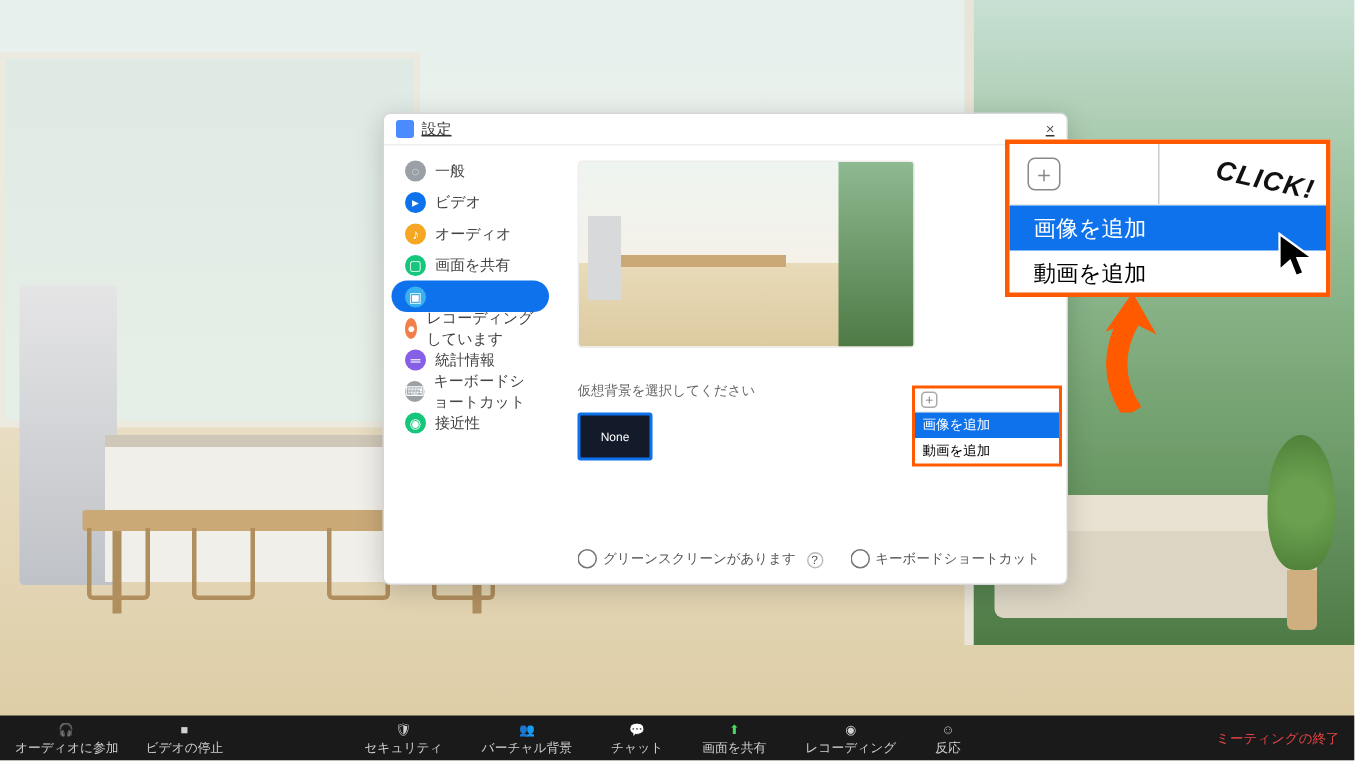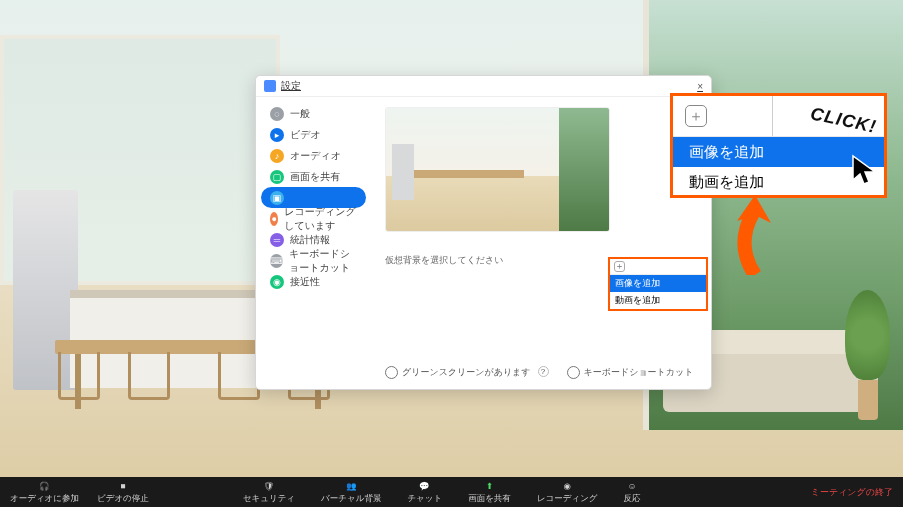--- a/index.html
+++ b/index.html
@@ -63,21 +63,21 @@
   .content{flex:1;padding:10px 14px 0 14px;display:flex;flex-direction:column;}
   .preview{width:225px;height:125px;border-radius:3px;overflow:hidden;background:#fff;border:1px solid #eee;align-self:flex-start;position:relative;}
   .preview-inner{position:absolute;inset:0;background:linear-gradient(to bottom,#eef4f0 0%,#f4f1e8 55%,#e9dbb9 55%,#dccaa0 100%);}
   .preview-inner .pw{position:absolute;right:0;top:0;width:50px;height:100%;background:linear-gradient(#8fb990,#4e7a46);}
   .preview-inner .pt{position:absolute;left:28px;top:62px;width:110px;height:8px;background:#caa977;}
   .preview-inner .pf{position:absolute;left:6px;top:36px;width:22px;height:56px;background:#d8d9db;}
   .instruction{margin-top:22px;font-size:9px;color:#666;}
   .thumbs{margin-top:8px;display:flex;gap:8px;}
   .thumb-none{width:50px;height:32px;background:#131b2a;color:#fff;display:flex;align-items:center;justify-content:center;font-size:8px;border:2px solid #0e72ed;border-radius:2px;}
   .footer-checks{margin-top:auto;padding:10px 0;display:flex;gap:18px;align-items:center;font-size:9px;color:#555;}
-  .footer-checks label{display:flex;gap:4px;align-items:flex-start;}
+  .footer-checks label{display:flex;gap:4px;align-items:flex-end;}
   .footer-checks input{margin:0;}
 
   
   .small-popup{
     position:absolute;left:608px;top:257px;width:100px;
     border:2px solid #ff5a00;background:#fff;
     font-size:9px;
   }
   .small-popup .hdr{height:16px;display:flex;align-items:center;padding:0 4px;border-bottom:1px solid #eee;}
   .small-popup .hdr .plus{width:11px;height:11px;border:1px solid #aaa;border-radius:3px;display:flex;align-items:center;justify-content:center;color:#777;}
@@ -184,20 +184,25 @@
     </div>
     <div class="content">
       <div class="preview">
         <div class="preview-inner">
           <div class="pw"></div>
             <div class="pf"></div>
             <div class="pt"></div>
         </div>
       </div>
       <div class="instruction">仮想背景を選択してください</div>
+      <div class="thumbs">
+        <div class="thumb-none">
+            <span>None</span>
+          </div>
+      </div>
       <div class="footer-checks">
         <label>
             <input type="radio" style="">
             <span>グリーンスクリーンがあります</span>
             <span style="margin-left:3px;border:1px solid #bbb;border-radius:50%;width:11px;height:11px;display:inline-flex;align-items:center;justify-content:center;font-size:8px;">?</span>
           </label>
         <label>
             <input type="radio" style="">
             <span>キーボードショートカット</span>
           </label>

